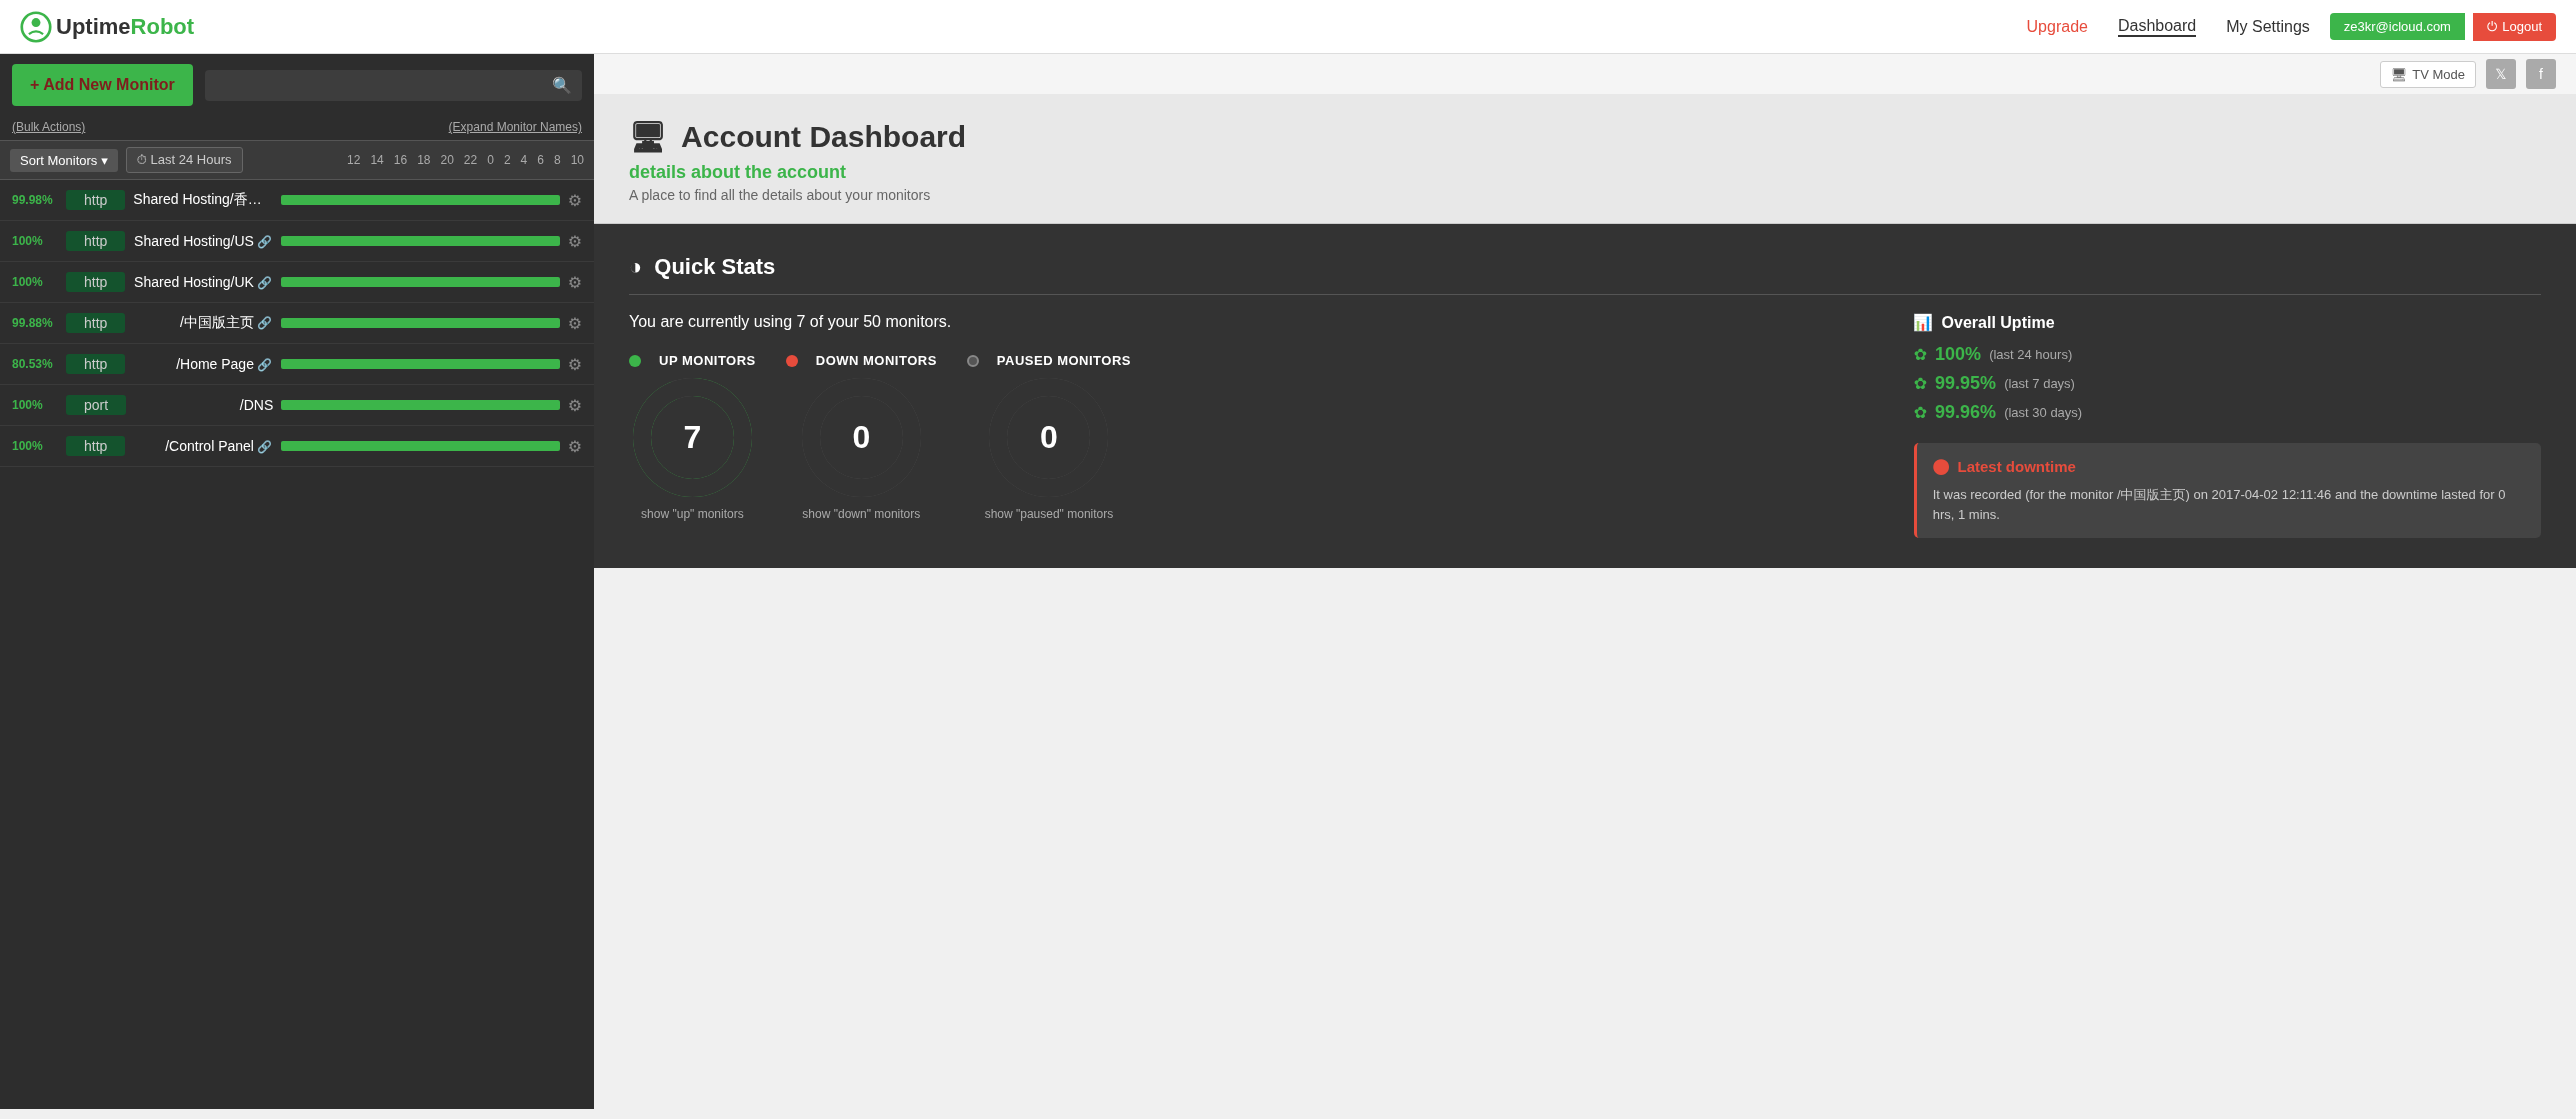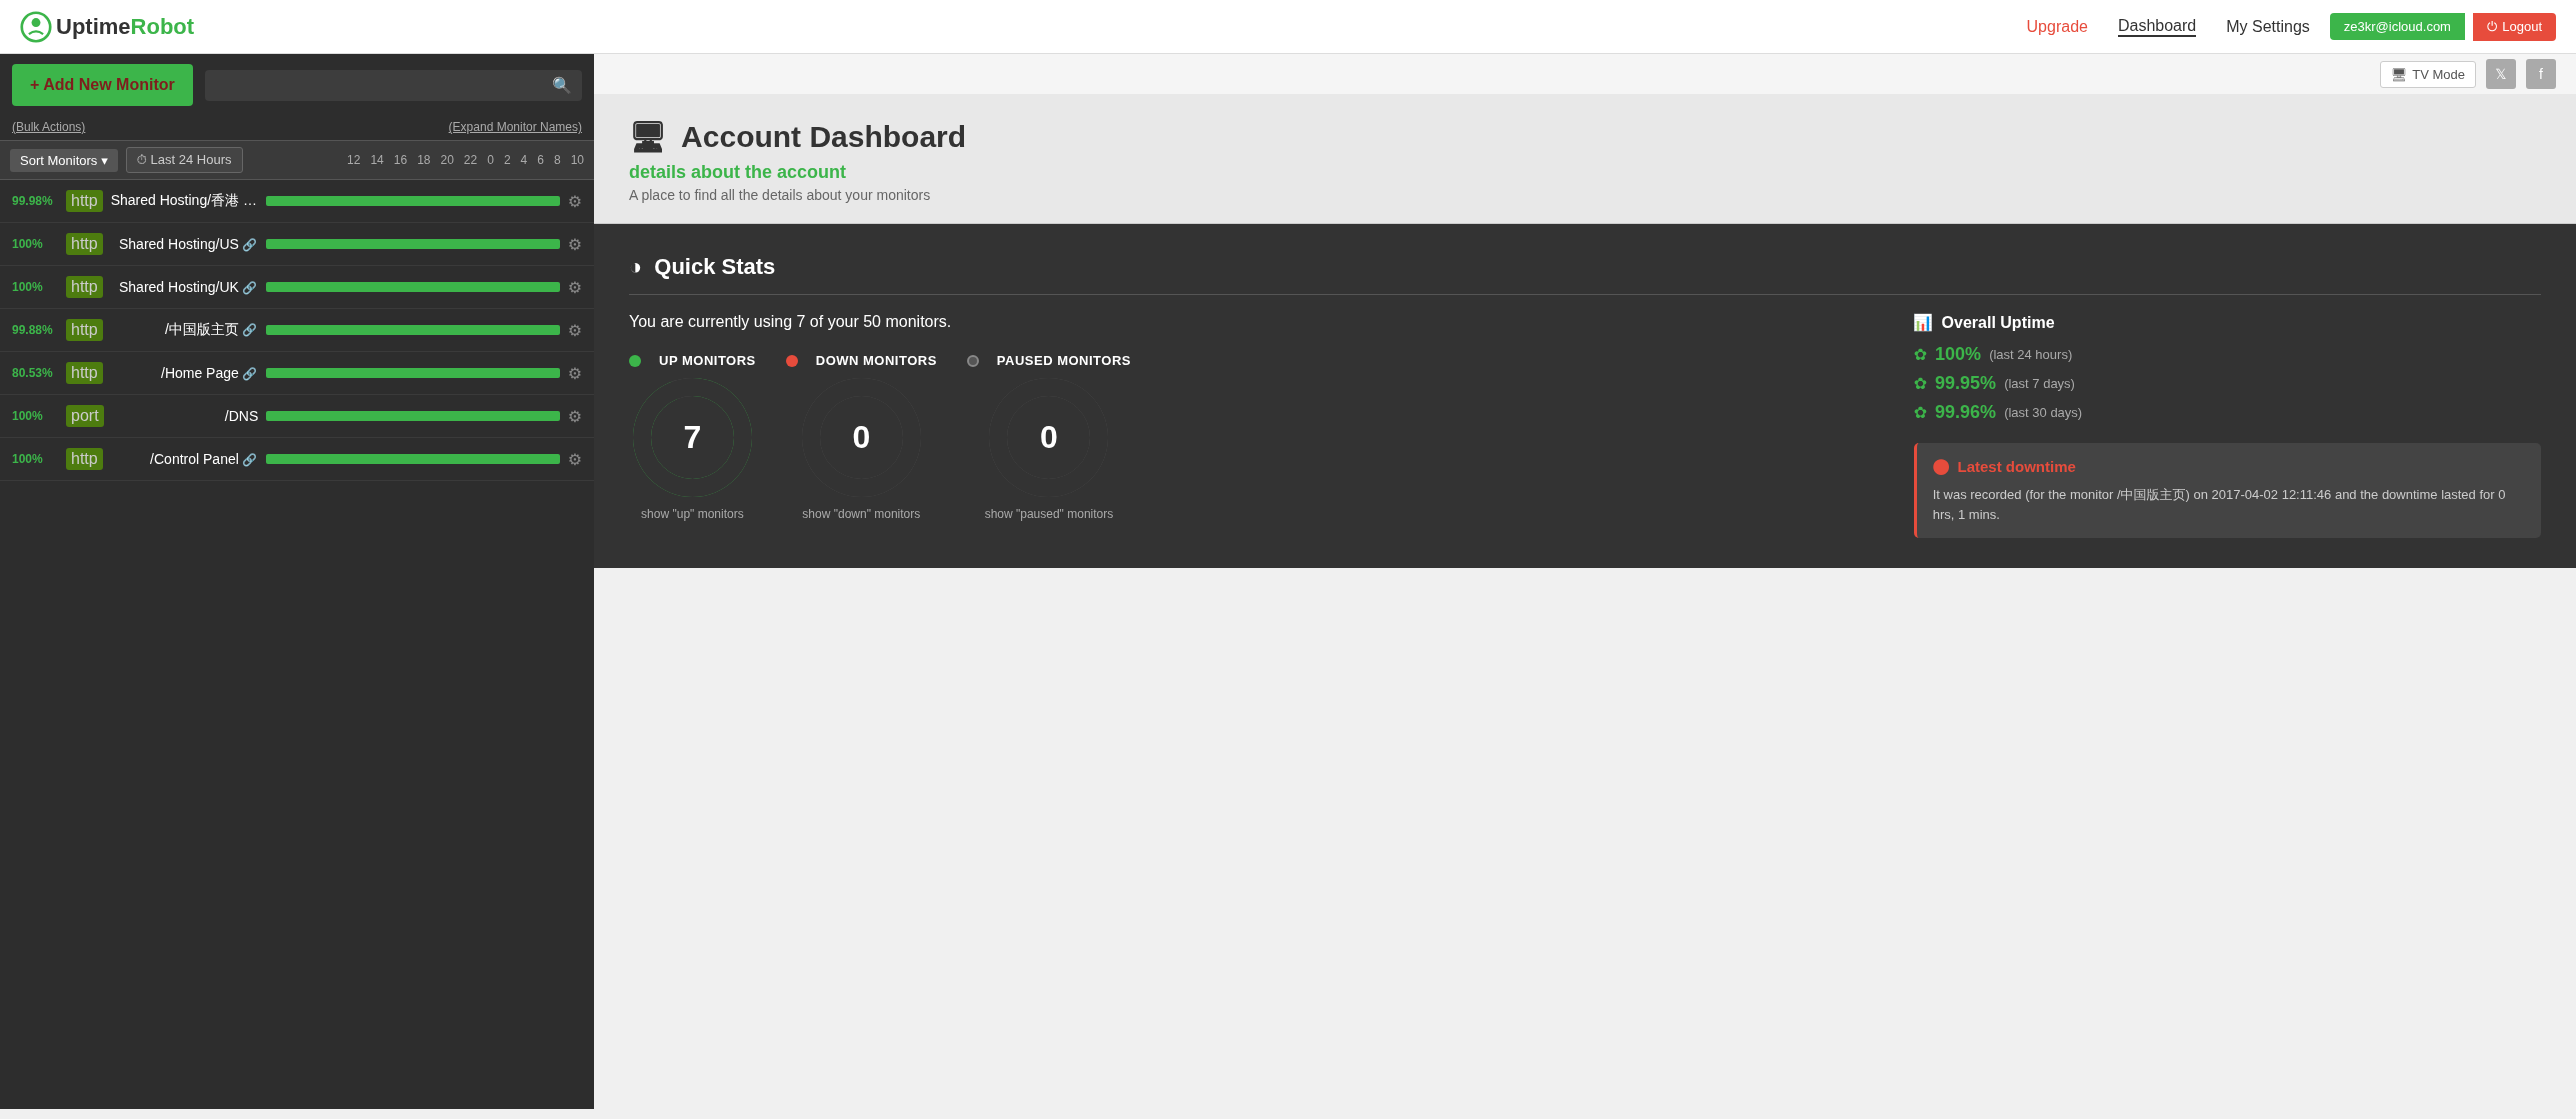--- a/index.html
+++ b/index.html
@@ -187,24 +187,24 @@
       cursor: pointer;
     }
     .uptime-pct {
       font-size: 12px;
       font-weight: bold;
       min-width: 46px;
       color: #fff;
     }
     .uptime-pct.green { color: #3cb54a; }
     .type-badge {
-      background: #4d7c0f;
+      background: #14532d;
       color: #ccc;
-      font-size: 16px;
-      padding: 2px 5px;
+      font-size: 14px;
+      padding: 2px 18px;
       border-radius: 3px;
       min-width: 34px;
       text-align: center;
     }
     .monitor-name {
       color: #fff;
       font-size: 14px;
       flex: 1;
       white-space: nowrap;
       overflow: hidden;

